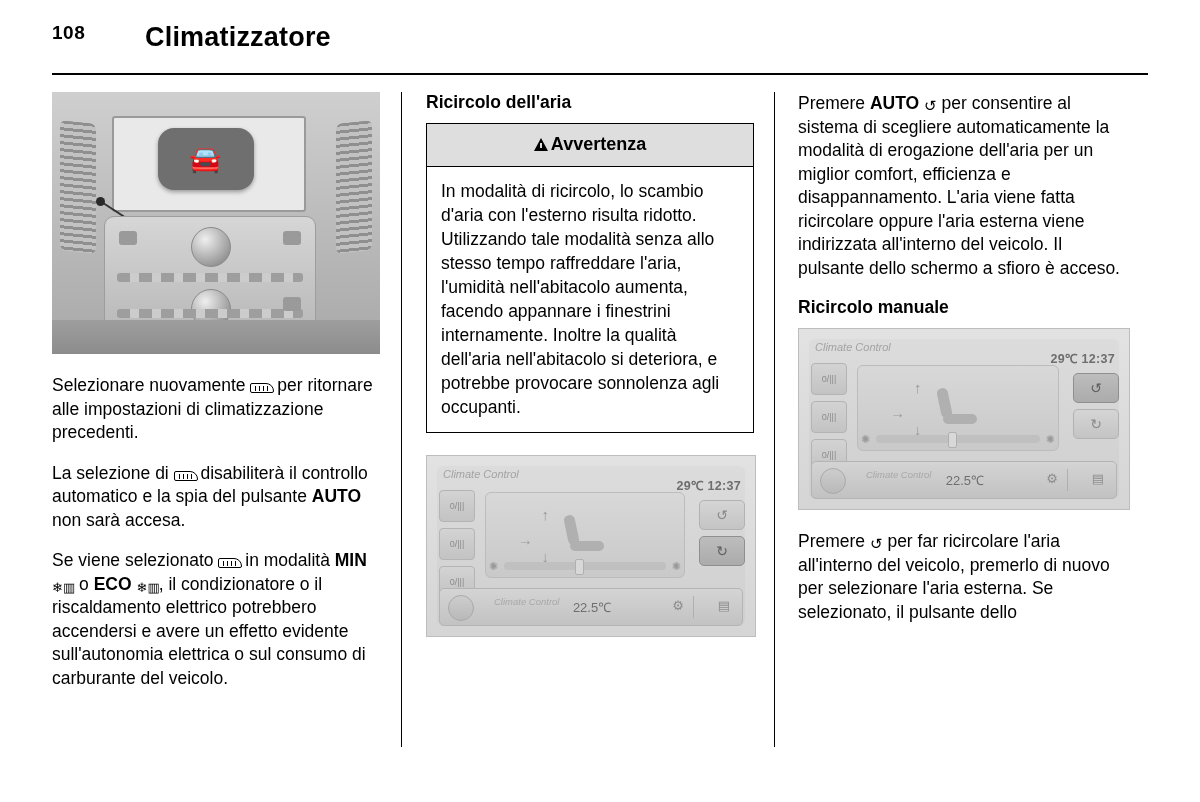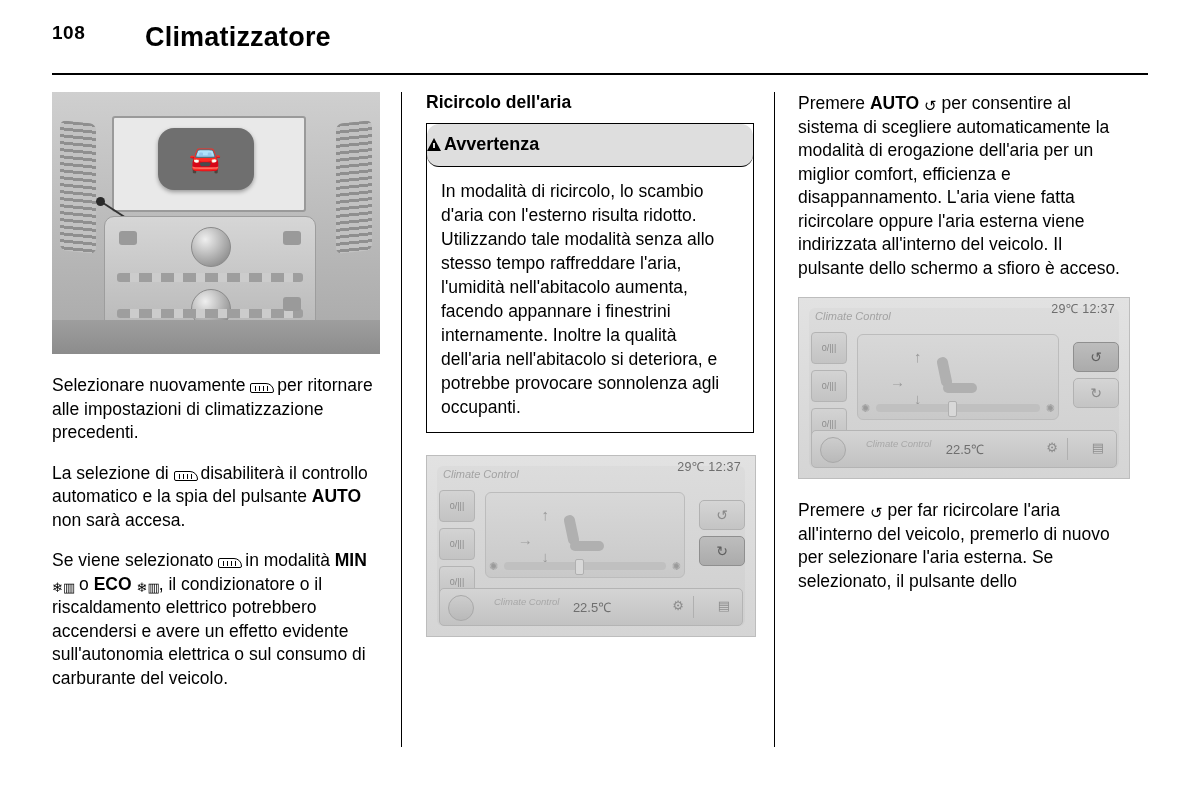--- a/index.html
+++ b/index.html
@@ -84,25 +84,24 @@
   h2.subhead.spaced { margin-top: 4px; }
 
   
   .warning-box {
     border: 1.5px solid #000;
     margin-bottom: 22px;
   }
   .warning-head {
     background: #dedede;
     border-bottom: 1.5px solid #000;
-    text-align: left;
+    text-align: center;
     font-size: 18px;
     font-weight: bold;
     padding: 10px 0 11px 0;
-    border-radius: 12px;
   }
   .warning-head .tri {
     display: inline-block;
     position: relative;
     width: 15px;
     height: 13px;
     margin-right: 2px;
     vertical-align: -1px;
   }
   .warning-head .tri::before {
@@ -243,24 +242,25 @@
   }
   .hmi .status-left {
     position: absolute;
     left: 16px; top: 12px;
     font-size: 11px;
     color: #a3a3a3;
     font-style: italic;
   }
   .hmi .status-right {
     position: absolute;
-    right: 14px; top: 2px;
+    right: 14px; top: 21px;
     font-size: 12.5px;
     color: #6e6e6e;
     letter-spacing: .3px;
+    font-weight: bold;
   }
   .hmi .leftcol {
     position: absolute;
     left: 12px; top: 34px;
     width: 34px;
   }
   .hmi .leftcol .lbtn {
     width: 34px; height: 30px;
     margin-bottom: 6px;
     background: linear-gradient(180deg,#d3d3d3,#c3c3c3);
@@ -529,20 +529,21 @@
         <div class="r1ic">⚙</div>
         <div class="divider"></div>
         <div class="r2ic">▤</div>
       </div>
     </div>
   </div>
 
   <div class="col col3">
     <p class="body"><span>Premere </span><span class="bold">AUTO</span> <span class="ico ico-recirc">↺</span><span> per consentire al sistema di scegliere automaticamente la modalità di erogazione dell'aria per un miglior comfort, efficienza e disappannamento. L'aria viene fatta ricircolare oppure l'aria esterna viene indirizzata all'interno del veicolo. Il pulsante dello schermo a sfioro è acceso.</span></p>
 
+    <h2 class="subhead spaced">Ricircolo manuale</h2>
 
     <div class="hmi hmi-col3">
       <div class="hmi-inner"></div>
       <div class="status-left">Climate Control</div>
       <div class="status-right">29℃ 12:37</div>
       <div class="leftcol">
         <div class="lbtn">0/|||</div>
         <div class="lbtn">0/|||</div>
         <div class="lbtn">0/|||</div>
       </div>

